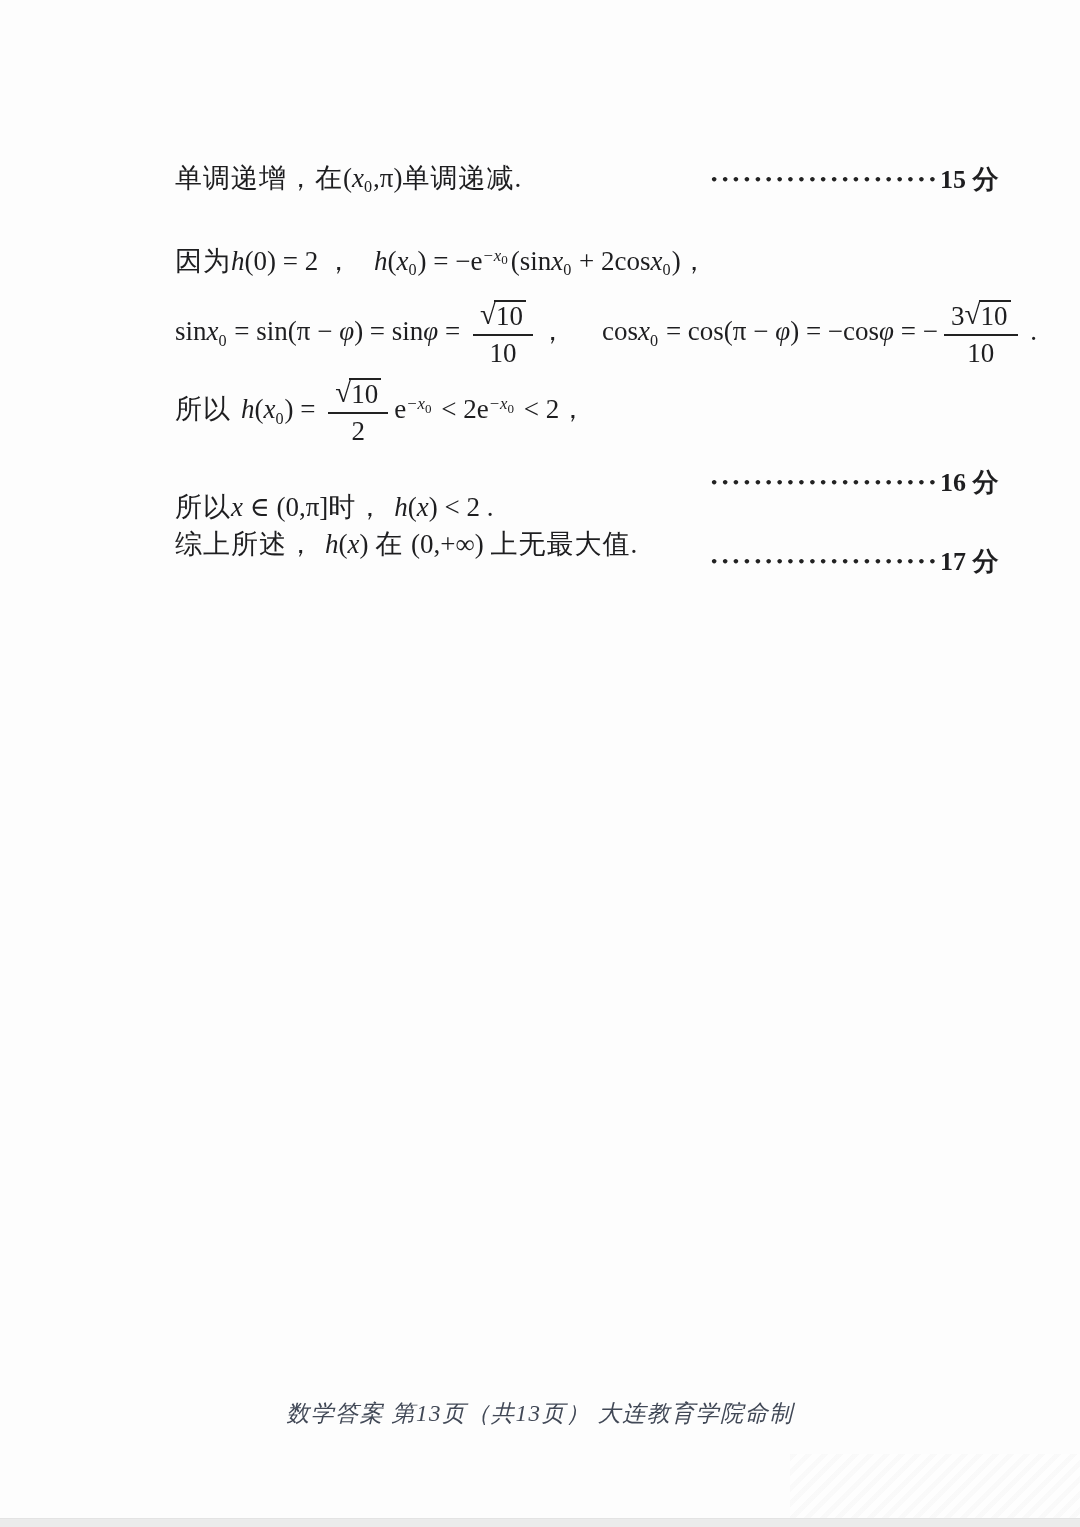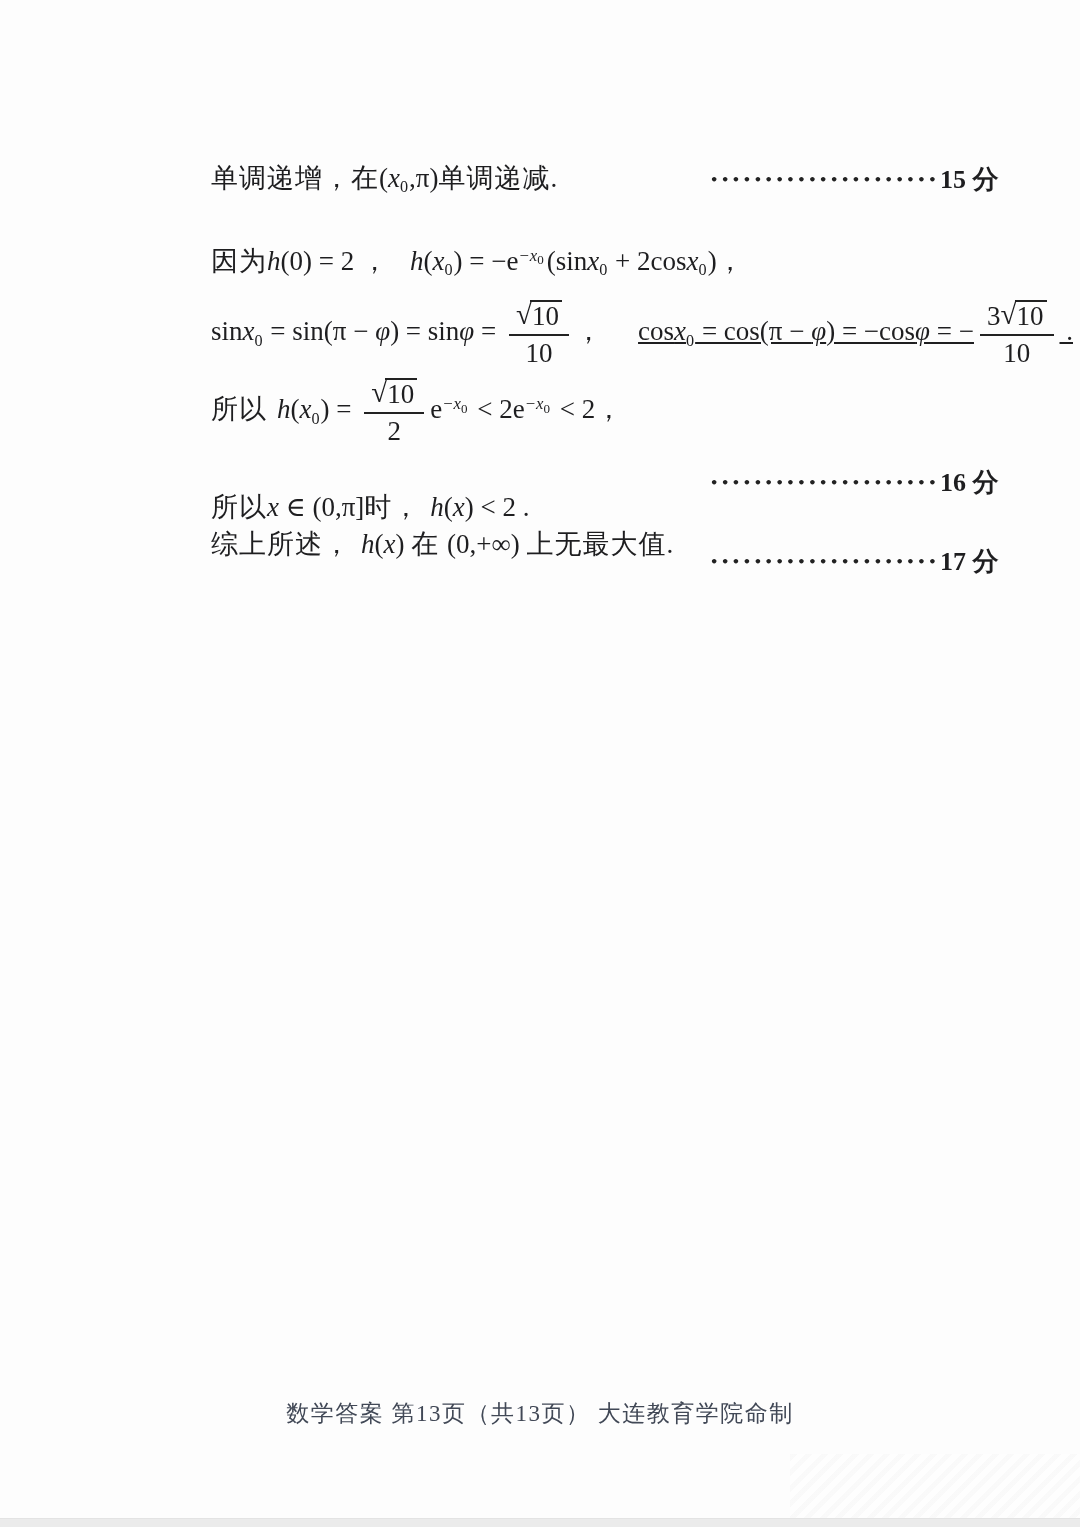--- a/index.html
+++ b/index.html
@@ -1,42 +1,42 @@
 <!DOCTYPE html>
 <html><head>
 <meta charset="utf-8">
 <style>
   html,body{margin:0;padding:0;width:1080px;height:1527px;background:#fdfdfd;overflow:hidden;
     font-family:"Liberation Serif","DejaVu Serif",serif;color:#1e1e20;}
   .page{position:relative;width:1080px;height:1527px;}
-  .line{position:absolute;left:175px;font-size:27px;white-space:nowrap;margin-left:36px;}
+  .line{position:absolute;left:175px;font-size:27px;white-space:nowrap;}
   .cjk{letter-spacing:1px;}
   .it{font-style:italic;}
   
   .sb{font-size:0.6em;position:relative;top:0.33em;line-height:0;margin-right:1px;font-style:normal;}
   .sp{font-size:0.62em;position:relative;top:-0.55em;line-height:0;margin-right:2px;font-style:italic;}
   .sp .sb{font-size:0.78em;top:0.28em;font-style:normal;}
   
   .frac{display:inline-flex;flex-direction:column;align-items:center;vertical-align:middle;
     margin:0 6px;line-height:1.12;text-align:center;justify-content:flex-end;}
   .frac .num{display:inline-block;padding:0 7px 3px;}
   .frac .den{border-top:2px solid #222;align-self:stretch;text-align:center;padding-top:2px;}
   
   .radi{display:inline-block;white-space:nowrap;}
   .radi .sign{display:inline-block;font-size:1.08em;line-height:1;transform:translateY(-0.05em);margin-right:-2px;}
   .radi .rad{display:inline-block;border-top:2px solid #222;line-height:1.02;padding:1px 3px 0 2px;}
   
   .leader{position:absolute;left:710px;white-space:nowrap;font-weight:bold;}
   .dots{font-family:"DejaVu Sans",sans-serif;font-size:13px;letter-spacing:2.6px;vertical-align:4px;color:#222;}
   .mark{font-size:26px;margin-left:1px;}
   .gap1{margin-left:22px;}
-  .gap2{margin-left:36px;text-decoration:underline;}
+  .gap2{margin-left:36px;}
   .gap3{margin-left:10px;}
   .footer{position:absolute;top:1398px;left:0;width:100%;text-align:center;font-size:23px;
-    color:#414856;letter-spacing:1.5px;}
+    color:#414856;letter-spacing:1.5px;font-style:italic;}
   .bottom-edge{position:absolute;bottom:0;left:0;width:100%;height:8px;background:#ebebeb;border-top:1px solid #e3e3e3;}
   .corner-texture{position:absolute;right:0;bottom:9px;width:290px;height:64px;opacity:.55;
     background:repeating-linear-gradient(135deg,#f7f7f7 0 5px,#ffffff 5px 11px);}
 </style>
 </head>
 <body>
 
 <div class="page">
 
   <div class="line" style="top:160px"><span class="cjk">单调递增，在</span><span>(</span><span class="it">x</span><span class="sb">0</span><span>,π)</span><span class="cjk">单调递减.</span></div>

